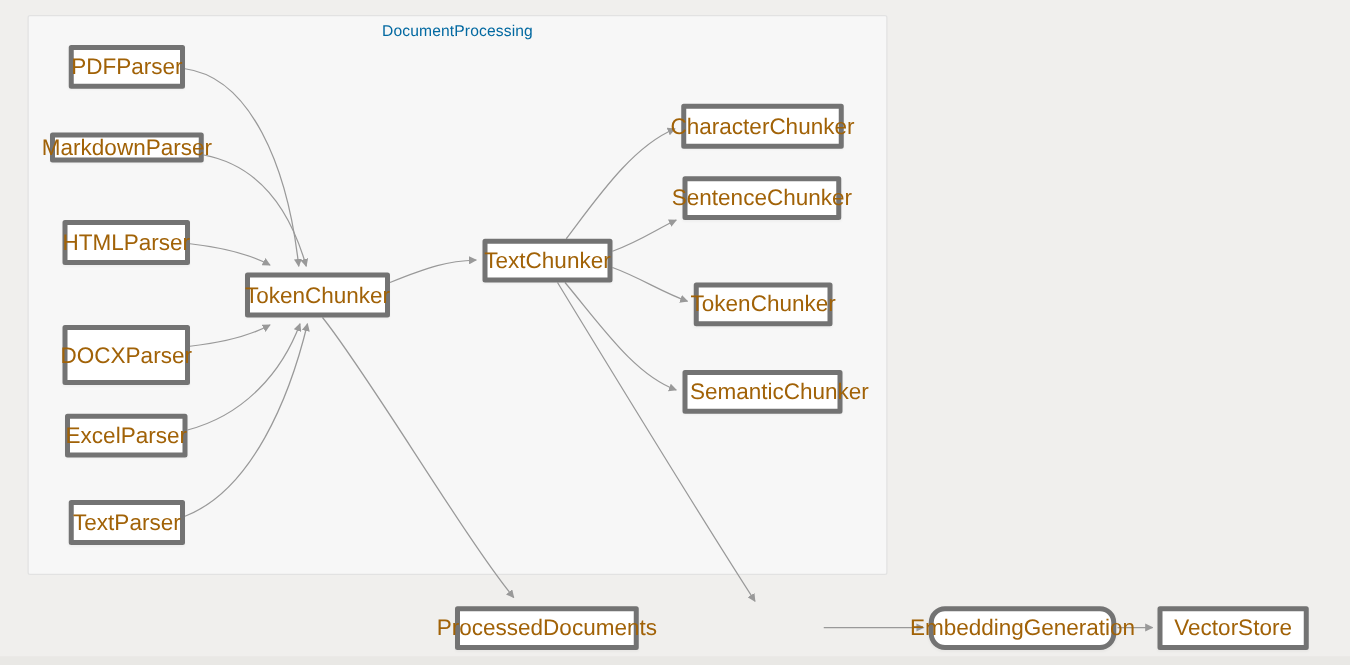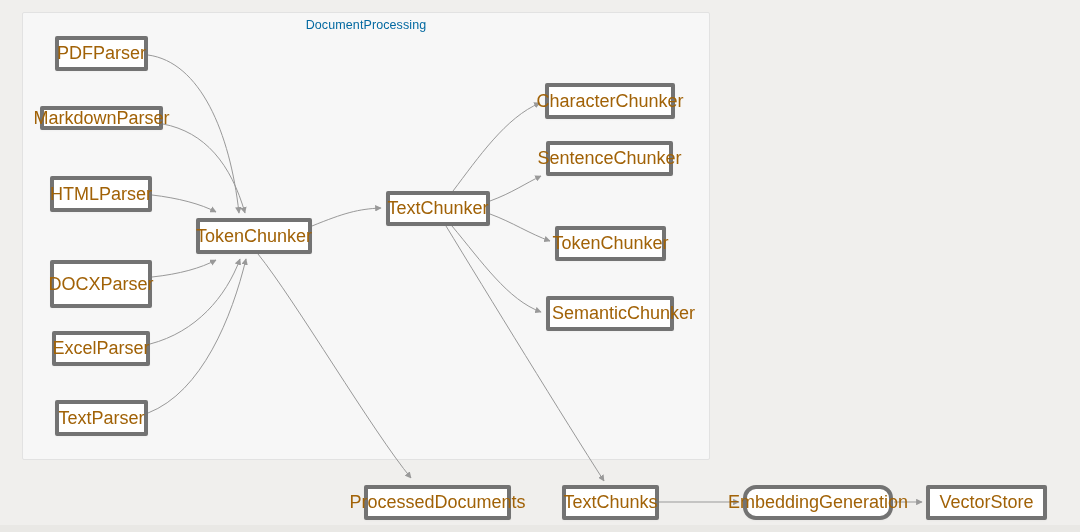--- a/index.html
+++ b/index.html
@@ -129,18 +129,17 @@
   <div class="node n-docx">DOCXParser</div>
   <div class="node n-excel">ExcelParser</div>
   <div class="node n-text">TextParser</div>
   <div class="node n-common">TokenChunker</div>
   <div class="node n-textchunker">TextChunker</div>
   <div class="node n-character">CharacterChunker</div>
   <div class="node n-sentence">SentenceChunker</div>
   <div class="node n-token">TokenChunker</div>
   <div class="node n-semantic">SemanticChunker</div>
   <div class="node n-processed">ProcessedDocuments</div>
-  <div class="node n-chunks">TextChunks</div>
   <div class="node n-embedding">EmbeddingGeneration</div>
   <div class="node n-vector">VectorStore</div>
 
   <div class="bottom-strip"></div>
 </div>
 
 </body></html>

